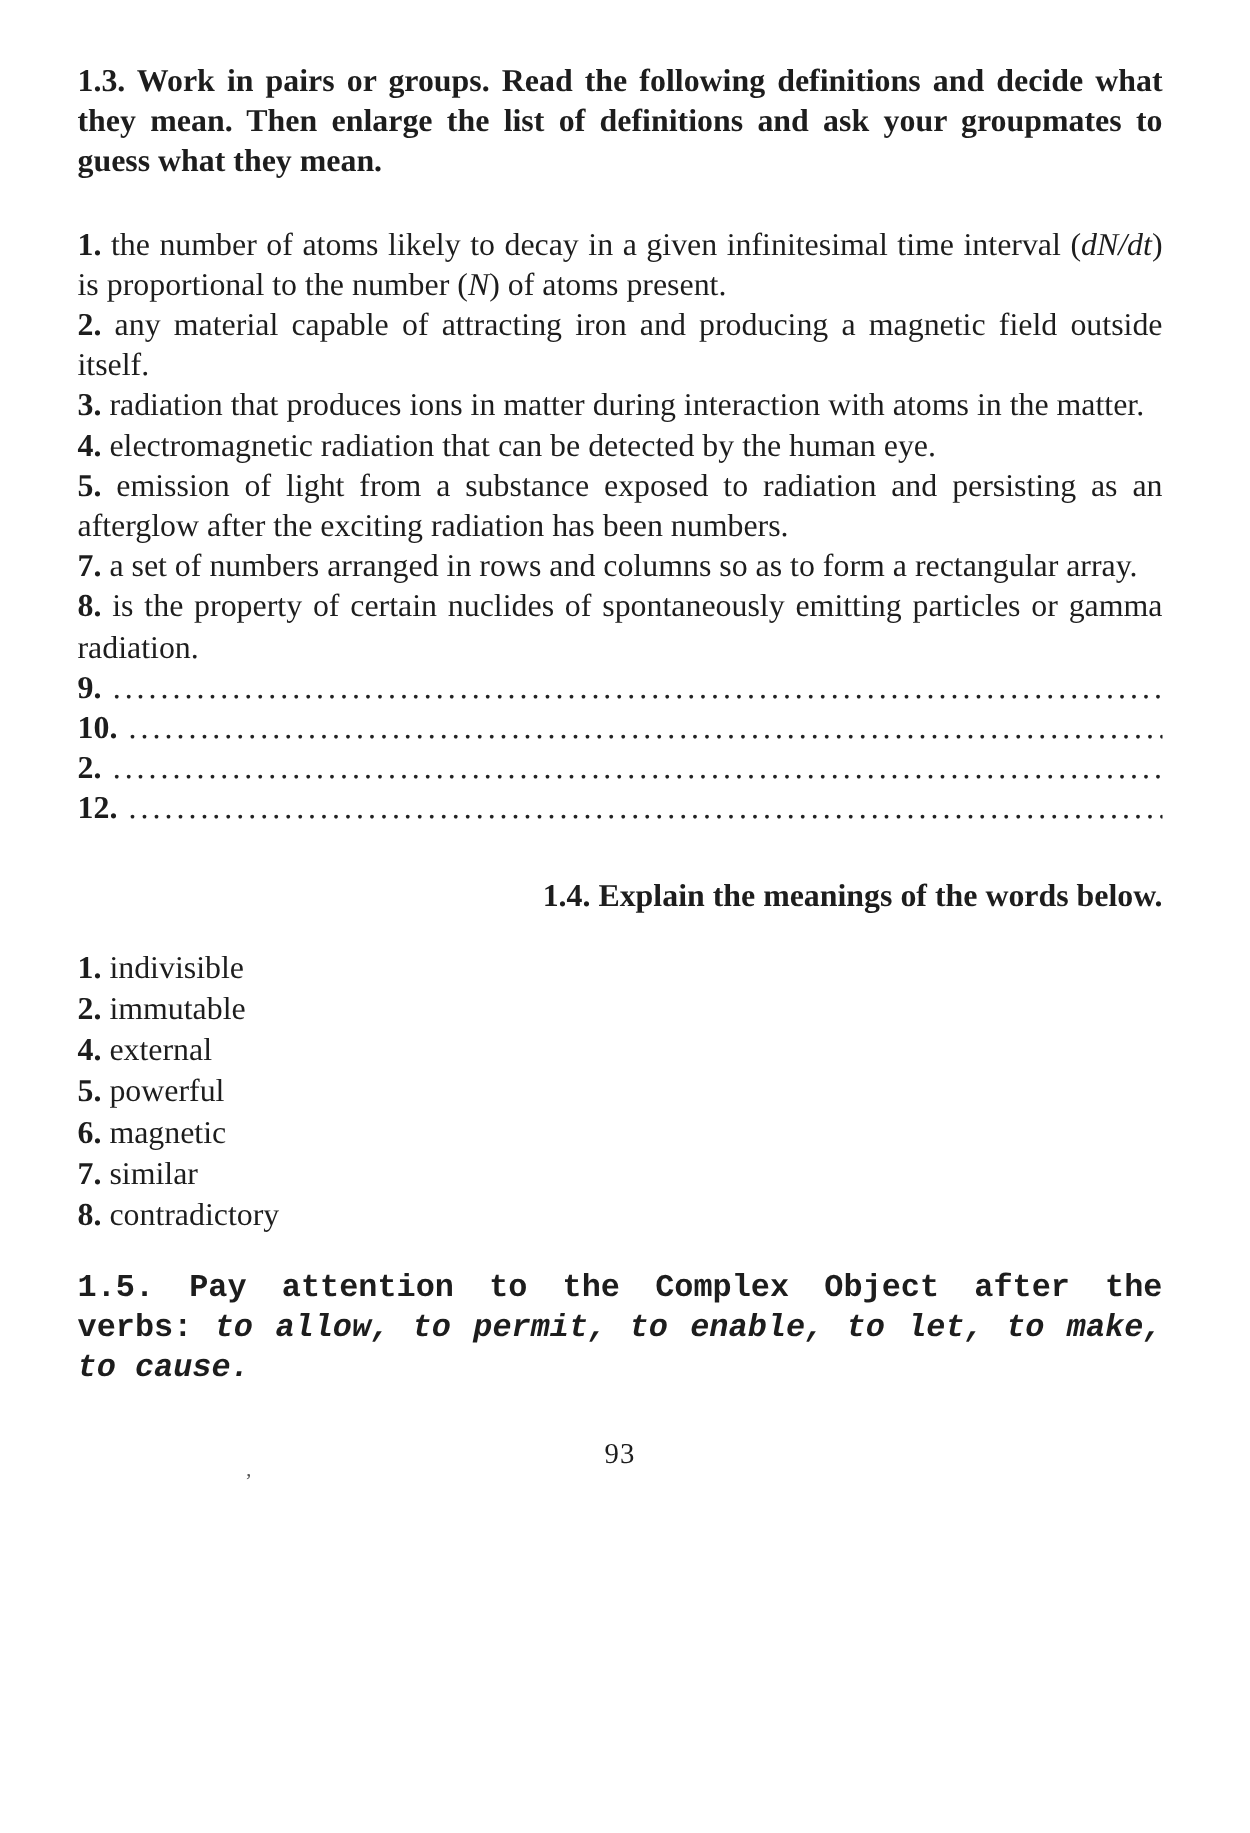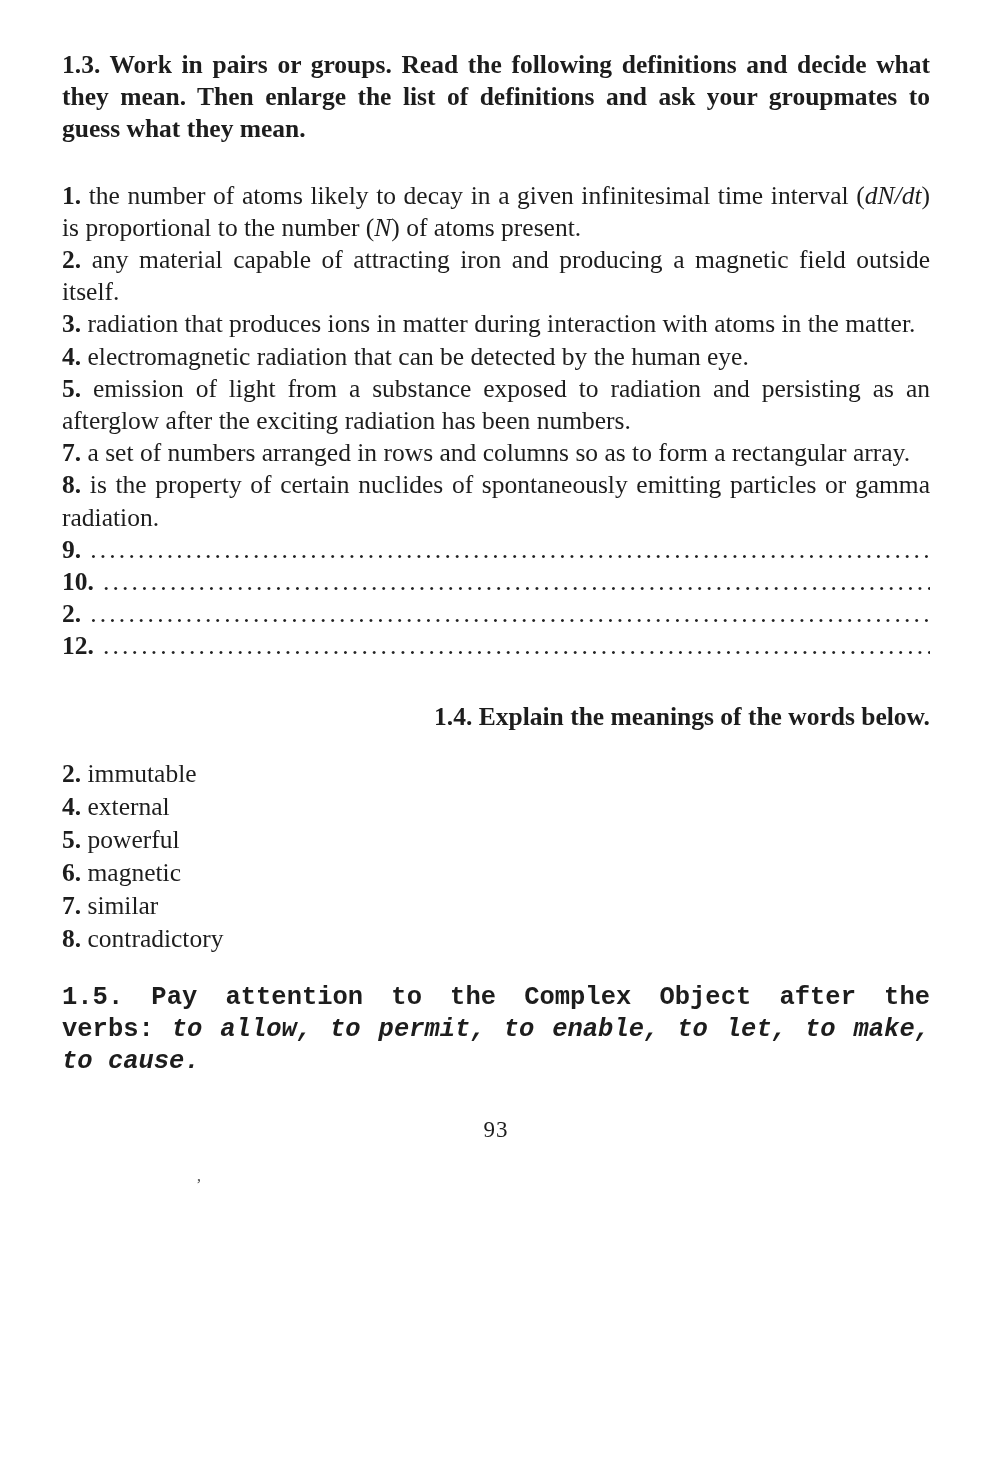--- a/index.html
+++ b/index.html
@@ -84,20 +84,21 @@
       </p>
       <p class="item blank-line">
         <b class="num">12.</b>
         <span class="dots">................................................................................................................................................................</span>
       </p>
     </div>
 
   <p class="heading h14">1.4. Explain the meanings of the words below.</p>
 
   <div id="words">
+      <p class="word-item"><b class="num">1.</b> <span>indivisible</span></p>
       <p class="word-item"><b class="num">2.</b> <span>immutable</span></p>
       <p class="word-item"><b class="num">4.</b> <span>external</span></p>
       <p class="word-item"><b class="num">5.</b> <span>powerful</span></p>
       <p class="word-item"><b class="num">6.</b> <span>magnetic</span></p>
       <p class="word-item"><b class="num">7.</b> <span>similar</span></p>
       <p class="word-item"><b class="num">8.</b> <span>contradictory</span></p>
     </div>
 
   <span class="artifact">’</span>
 

